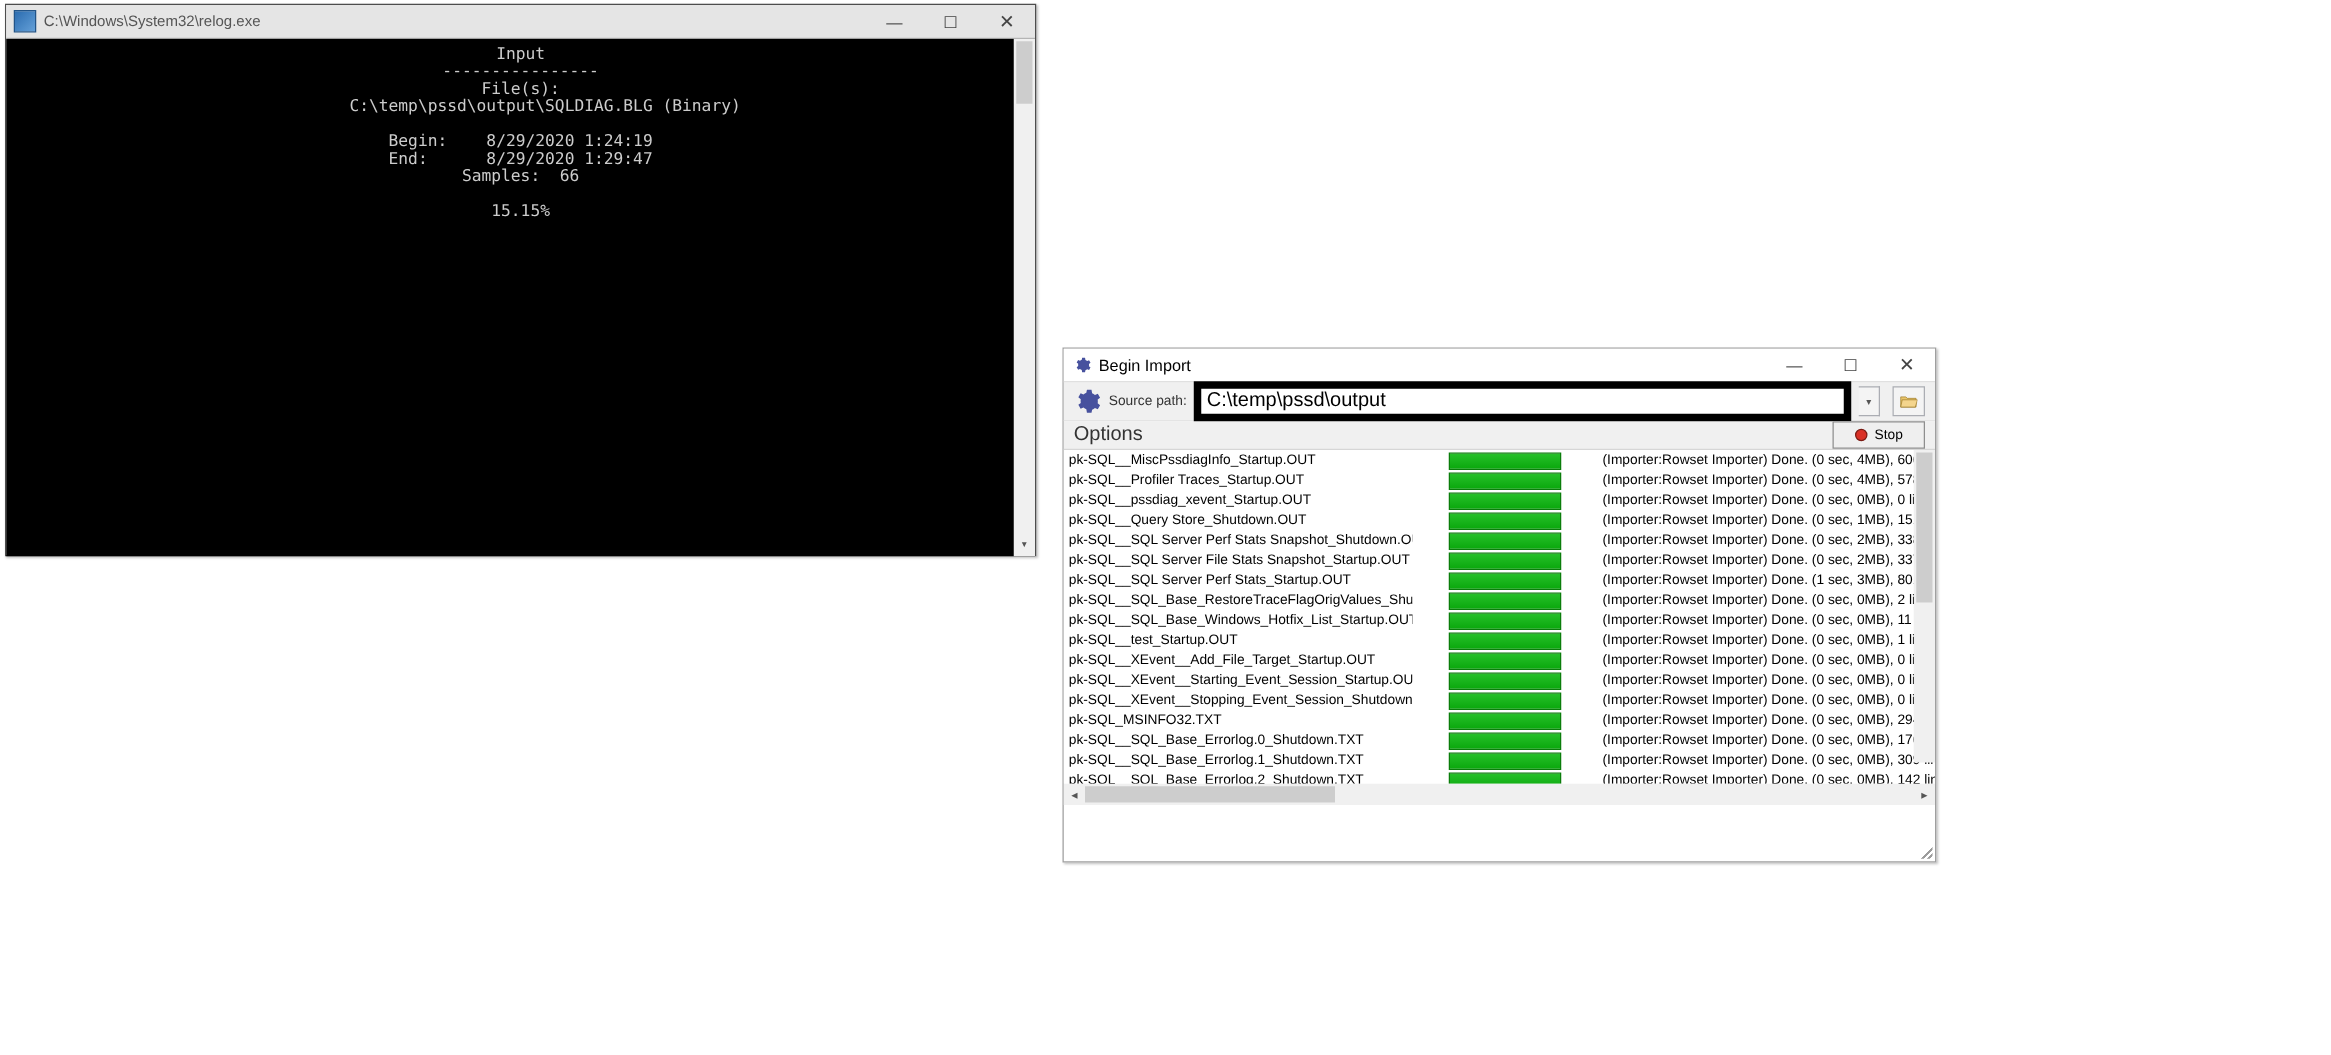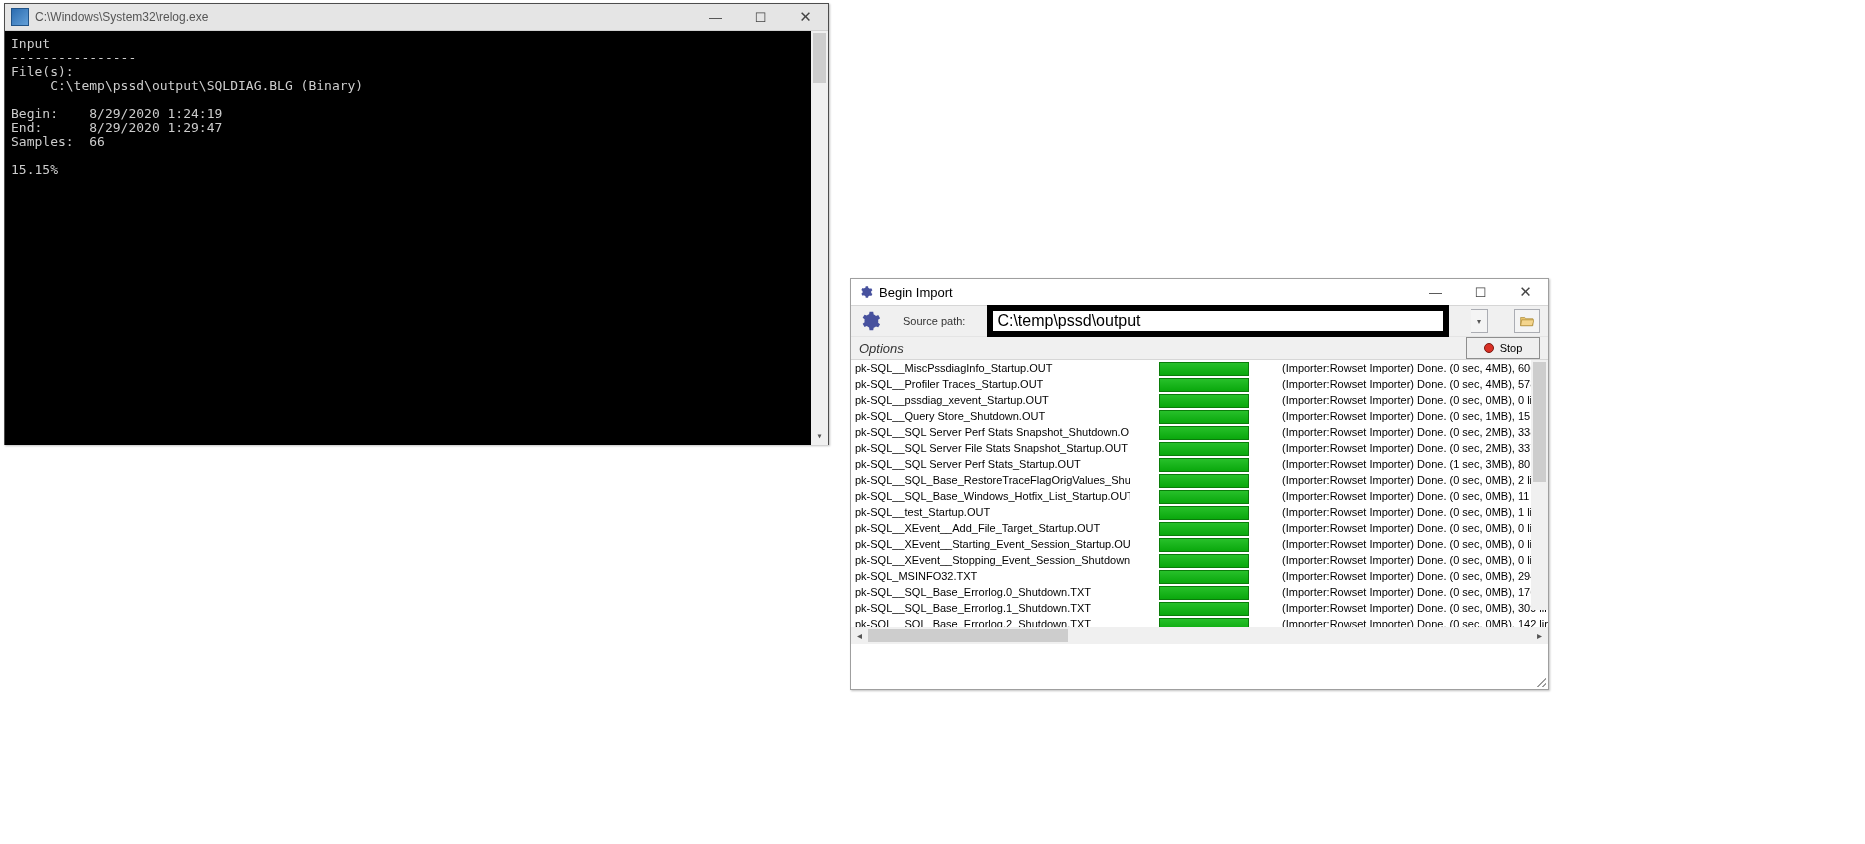--- a/index.html
+++ b/index.html
@@ -5,41 +5,41 @@
   html,body{margin:0;padding:0;width:1865px;height:844px;background:#fff;font-family:"Segoe UI",Tahoma,Arial,sans-serif;font-size:12px;color:#000;overflow:hidden;}
   
   .win{position:absolute;border:1px solid #4d4d4d;background:#fff;box-shadow:1px 1px 2px rgba(0,0,0,.25);}
   .console-win{left:4px;top:3px;width:823px;height:440px;}
   .titlebar{height:26px;display:flex;align-items:center;background:#e5e5e5;border-bottom:1px solid #d0d0d0;}
   .titlebar .ico{width:16px;height:16px;margin:0 6px 0 6px;background:linear-gradient(135deg,#2b6cb0 0%,#64a0d8 100%);border:1px solid #225488;}
   .titlebar .title-text{flex:0 0 auto;color:#555;font-size:12px;}
   .titlebar .spacer{flex:1 1 auto;}
   .titlebar .ctrl{width:45px;height:26px;display:flex;align-items:center;justify-content:center;color:#444;font-family:Arial,sans-serif;font-size:13px;}
   .titlebar .ctrl.close{font-size:15px;}
-  .console-body{position:relative;height:calc(100% - 26px);background:#000;color:#ccc;font-family:Consolas,"Courier New",monospace;font-size:13px;line-height:14px;}
+  .console-body{position:relative;height:calc(100% - 26px);background:#000;color:#ccc;font-family:Consolas,"Courier New",monospace;font-size:13px;line-height:14px;text-align:center;}
   .console-pre{margin:0;padding:6px 6px;white-space:pre;color:#ccc;}
   .console-body .vscroll{position:absolute;right:0;top:0;bottom:0;width:17px;background:#f0f0f0;}
   .console-body .vscroll .thumb{position:absolute;left:2px;right:2px;top:2px;height:50px;background:#cdcdcd;}
   .console-body .vscroll .down{position:absolute;left:0;right:0;bottom:0;height:17px;display:flex;align-items:center;justify-content:center;color:#555;font-size:10px;}
   
   .import-win{left:850px;top:278px;width:697px;height:410px;border:1px solid #9f9f9f;}
   .import-win .titlebar{background:#fff;border-bottom:1px solid #d6d6d6;}
   .gear-icon{width:14px;height:14px;margin:0 6px 0 8px;}
   .gear-icon svg{display:block;}
   .import-win .title-text{color:#000;font-size:13px;}
   .hint-bar{height:22px;background:#f0f0f0;display:flex;align-items:center;padding:0 10px;color:#888;font-size:11px;border-bottom:1px solid #e4e4e4;}
-  .src-bar{height:30px;background:#f0f0f0;display:flex;align-items:center;padding:0 8px;gap:22px;border-bottom:1px solid #e4e4e4;}
+  .src-bar{height:30px;background:#f0f0f0;display:flex;align-items:center;padding:0 8px;gap:6px;border-bottom:1px solid #e4e4e4;}
   .big-gear{width:22px;height:22px;}
   .src-label{color:#333;font-size:11px;}
   .src-input{flex:1 1 auto;height:20px;border:6px solid #000000;background:#fff;padding:0 4px;font-size:16px;color:#000;}
   .combo-btn{width:16px;height:22px;border:1px solid #abadb3;border-left:none;background:#f4f4f4;display:flex;align-items:center;justify-content:center;font-size:8px;color:#555;}
   .browse-btn{width:24px;height:22px;margin-left:4px;border:1px solid #abadb3;background:#f4f4f4;display:flex;align-items:center;justify-content:center;}
   .folder-svg{width:14px;height:12px;}
   .opts-bar{height:22px;background:#f0f0f0;display:flex;align-items:center;justify-content:space-between;padding:0 8px;border-bottom:1px solid #d6d6d6;}
-  .opts-label{color:#333;font-size:13px;font-style:italic;}
+  .opts-label{color:#333;font-size:16px;}
   .stop-btn{min-width:72px;height:20px;border:1px solid #8e8e8e;background:#efefef;display:flex;align-items:center;justify-content:center;gap:6px;font-size:11px;color:#000;}
   .stop-dot{width:8px;height:8px;border-radius:50%;background:#d93025;border:1px solid #7a1a12;}
   .grid-wrap{position:relative;height:284px;}
   .grid{position:absolute;inset:0 0 17px 0;overflow:hidden;background:#fff;}
   .row{display:flex;align-items:center;height:16px;font-size:11px;white-space:nowrap;gap:29px;}
   .c-file{flex:0 0 275px;padding-left:4px;overflow:hidden;text-overflow:clip;}
   .c-prog{flex:0 0 88px;height:12px;margin-right:6px;}
   .pbar{width:100%;height:100%;border:1px solid #0a7d0a;background:linear-gradient(#27c02a,#0aa80d);}
   .c-stat{flex:1 1 auto;overflow:hidden;color:#000;}
   .grid .vscroll{position:absolute;right:0;top:0;bottom:17px;width:17px;background:#f0f0f0;}

